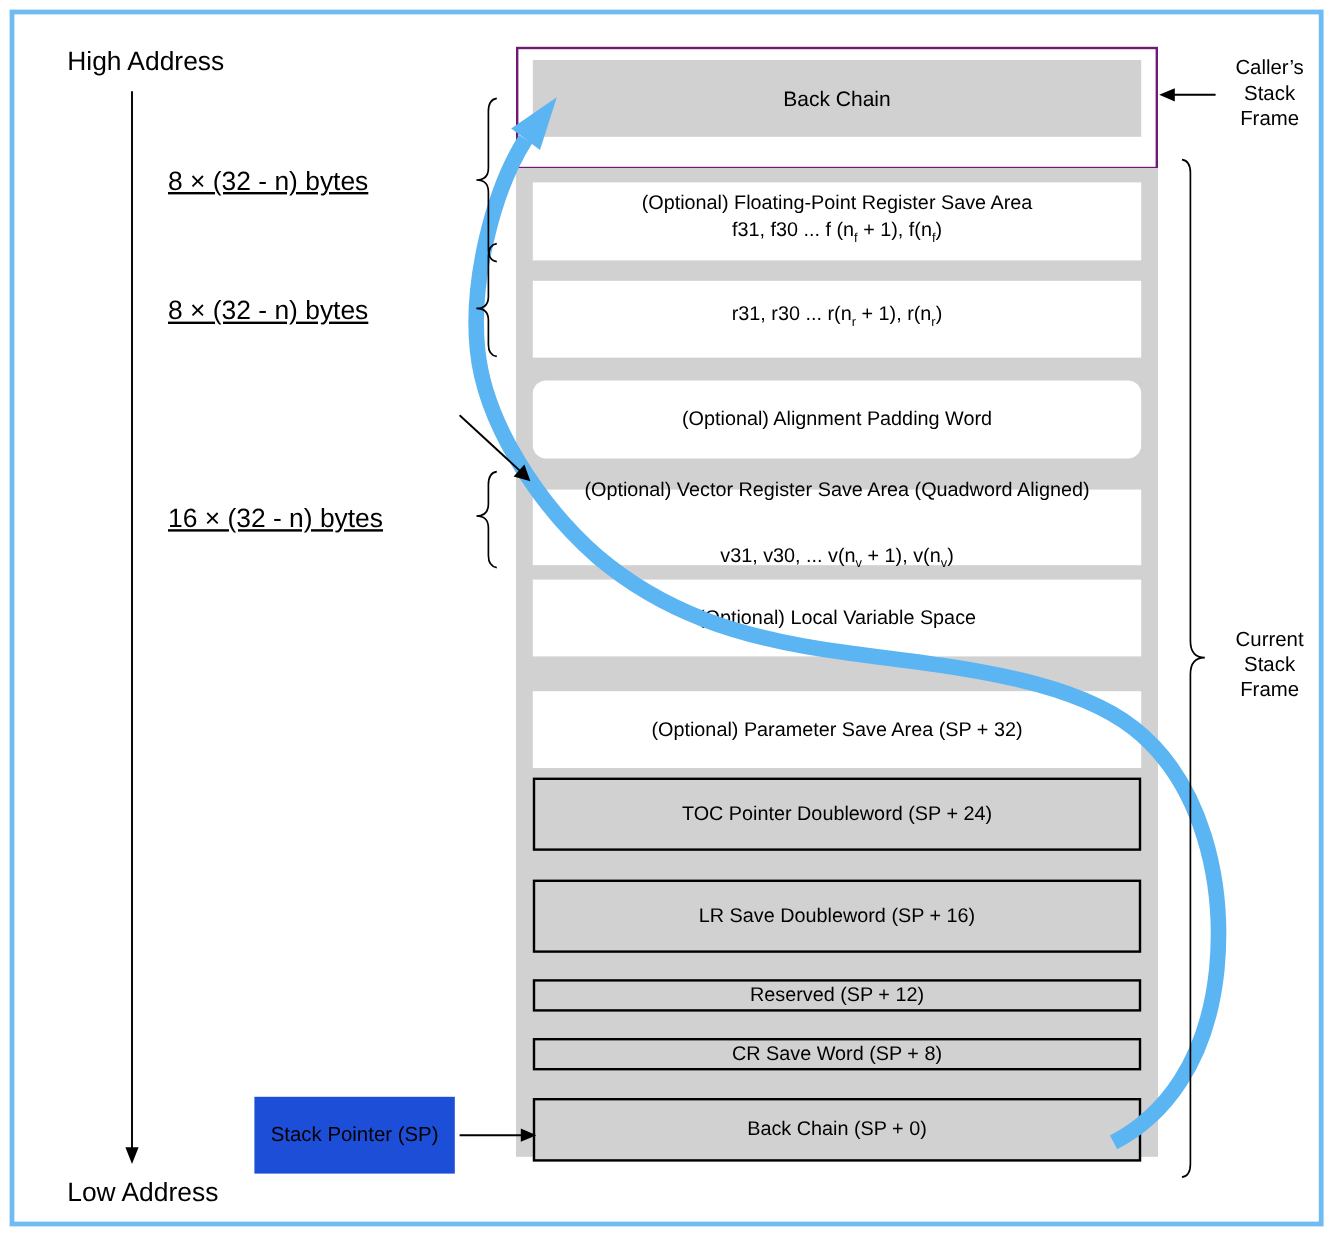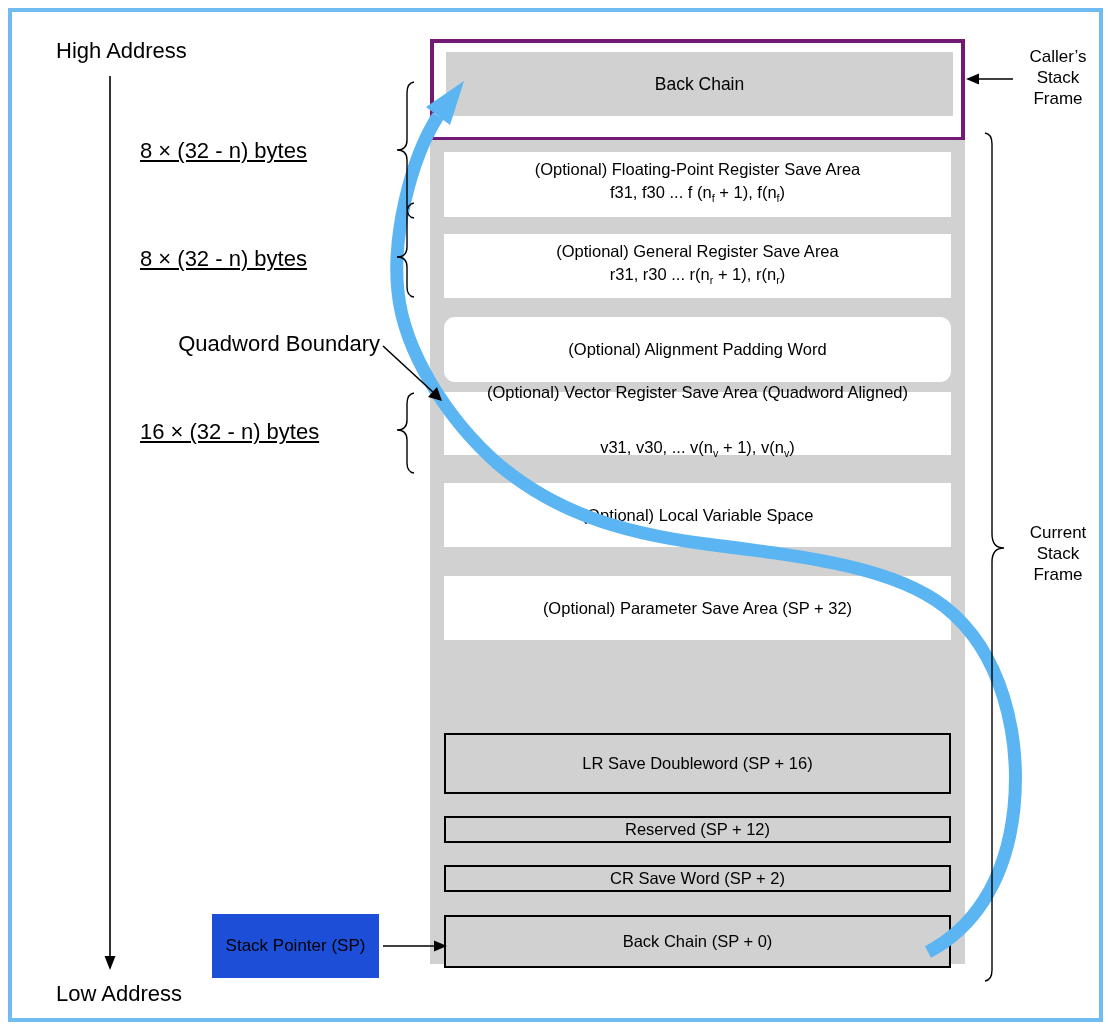--- a/index.html
+++ b/index.html
@@ -44,21 +44,21 @@
     background: #1d4ed8;
     display: flex; align-items: center; justify-content: center;
     font-size: 17px;
   }
   
   .caller-box {
     position: absolute;
     left: 430px; top: 39px;
     width: 535px; height: 102px;
     background: #ffffff;
-    border: 4px solid #701a75;
+    border: 2px solid #701a75;
     box-sizing: border-box;
   }
   .caller-inner {
     position: absolute;
     left: 12px; top: 9px;
     width: 507px; height: 64px;
     background: #d1d1d1;
     display: flex; align-items: center; justify-content: center;
     font-size: 17.5px;
   }
@@ -80,21 +80,21 @@
     justify-content: center;
     text-align: center;
     font-size: 16.5px;
     line-height: 23px;
   }
   .row.optional { background: #ffffff; }
   .row.required { background: #d1d1d1; border: 2px solid #000000; }
   .row-fp    { top: 12px;  height: 65px; }
   .row-gr    { top: 94px;  height: 64px; }
   .row-pad   { top: 177px; height: 65px; border-radius: 11px; }
-  .row-vec   { top: 252px; height: 63px; gap: 32px; }
+  .row-vec   { top: 268px; height: 63px; gap: 32px; }
   .row-lvar  { top: 343px; height: 64px; }
   .row-param { top: 436px; height: 64px; }
   .row-toc   { top: 508px; height: 61px; }
   .row-lr    { top: 593px; height: 61px; }
   .row-res   { top: 676px; height: 27px; }
   .row-cr    { top: 725px; height: 27px; }
   .row-bc    { top: 775px; height: 53px; }
   .row sub { font-size: 0.65em; }
   
   .right-note {
@@ -120,63 +120,64 @@
 
 <div id="stage">
 
   <div class="page-border"></div>
 
   <div class="lbl high-address">High Address</div>
   <div class="lbl low-address">Low Address</div>
 
   <div class="lbl size-label size-1">8 × (32 - n) bytes</div>
   <div class="lbl size-label size-2">8 × (32 - n) bytes</div>
-  <div class="lbl quadword">Quadword Boundary</div>
   <div class="lbl size-label size-3">16 × (32 - n) bytes</div>
 
   <div class="sp-box">
     <span>Stack Pointer (SP)</span>
   </div>
 
   <div class="caller-box">
     <div class="caller-inner">
       <span>Back Chain</span>
     </div>
   </div>
 
   <div class="frame-container">
     <div class="row optional row-fp">
       <div>(Optional) Floating-Point Register Save Area</div>
       <div>f31, f30 ... f (n<sub>f</sub> + 1), f(n<sub>f</sub>)</div>
     </div>
     <div class="row optional row-gr">
-      <div>(Optional) General Register Save Area</div>
       <div>r31, r30 ... r(n<sub>r</sub> + 1), r(n<sub>r</sub>)</div>
     </div>
     <div class="row optional row-pad">
       <div>(Optional) Alignment Padding Word</div>
     </div>
     <div class="row optional row-vec">
       <div>(Optional) Vector Register Save Area (Quadword Aligned)</div>
       <div>v31, v30, ... v(n<sub>v</sub> + 1), v(n<sub>v</sub>)</div>
     </div>
     <div class="row optional row-lvar">
       <div>(Optional) Local Variable Space</div>
     </div>
     <div class="row optional row-param">
       <div>(Optional) Parameter Save Area (SP + 32)</div>
     </div>
+    <div class="row required row-toc">
+      <div>TOC Pointer Doubleword (SP + 24)</div>
+    </div>
     <div class="row required row-lr">
       <div>LR Save Doubleword (SP + 16)</div>
     </div>
     <div class="row required row-res">
       <div>Reserved (SP + 12)</div>
     </div>
     <div class="row required row-cr">
-      <div>CR Save Word (SP + 2)</div>
+      <div>CR Save Word (SP + 8)</div>
     </div>
     <div class="row required row-bc">
       <div>Back Chain (SP + 0)</div>
     </div>
   </div>
 
   <div class="right-note callers-note">
     <div>Caller’s</div>
     <div>Stack</div>
     <div>Frame</div>

